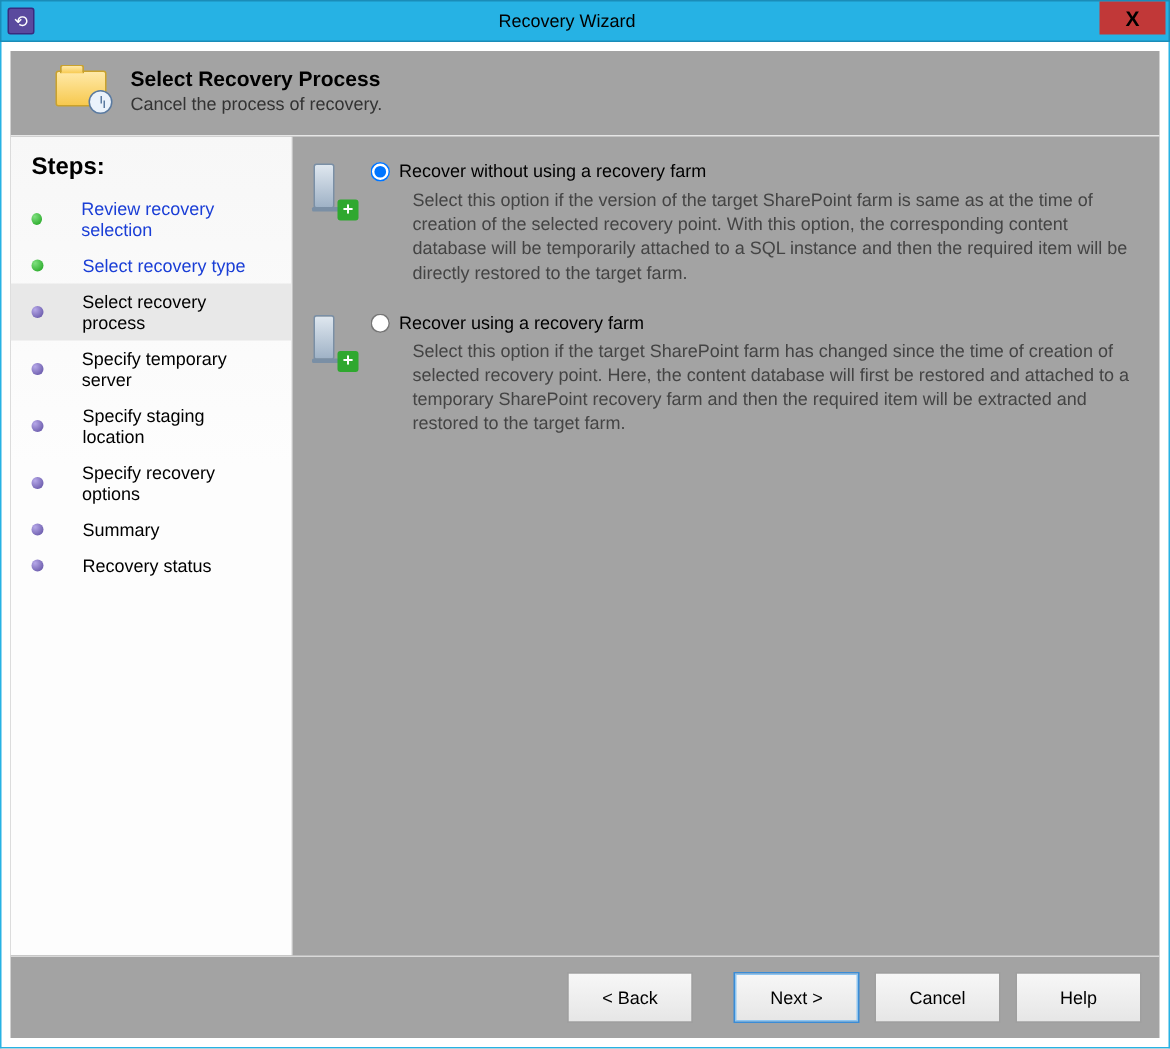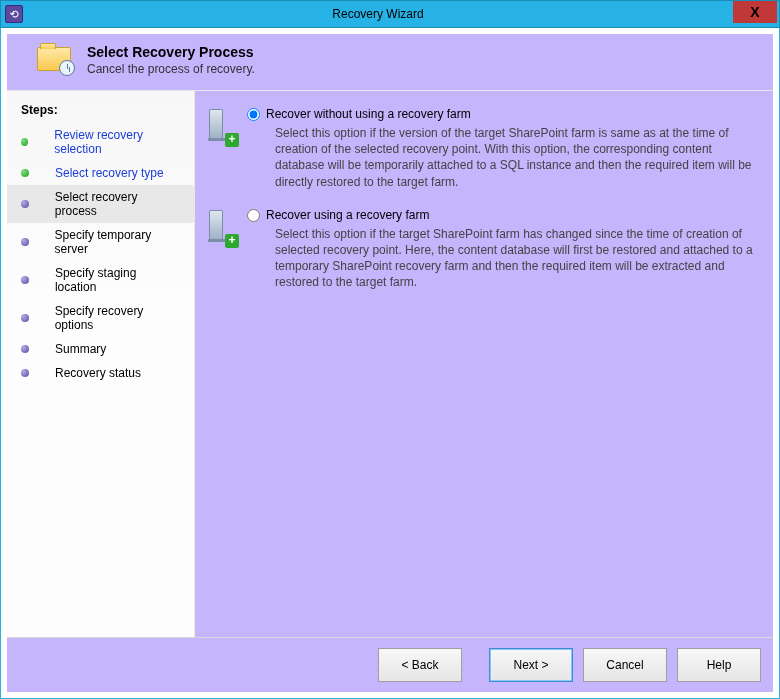--- a/index.html
+++ b/index.html
@@ -46,21 +46,21 @@
       cursor: pointer;
     }
     .window-body {
       border: 1px solid #26b2e4;
       border-top: none;
       height: 671px;
       padding: 6px;
       background: #fff;
     }
     .inner {
-      background: #c4b5fd;
+      background: #a3a3a3;
       height: 100%;
       display: flex;
       flex-direction: column;
     }
     .header {
       display: flex;
       align-items: flex-start;
       padding: 10px 10px 14px 30px;
       gap: 14px;
       border-bottom: 1px solid #e6e6e6;
@@ -115,21 +115,21 @@
       overflow: hidden;
     }
     .sidebar {
       width: 188px;
       background: linear-gradient(to bottom, #f7f7f7 0%, #fdfdfd 40%);
       border-right: 1px solid #e8e8e8;
       padding: 8px 0;
     }
     .sidebar-title {
       font-weight: bold;
-      font-size: 12px;
+      font-size: 16px;
       padding: 4px 14px 6px 14px;
       color: #000;
     }
     .step {
       display: flex;
       align-items: center;
       gap: 26px;
       padding: 5px 14px;
       font-size: 12px;
       cursor: pointer;

